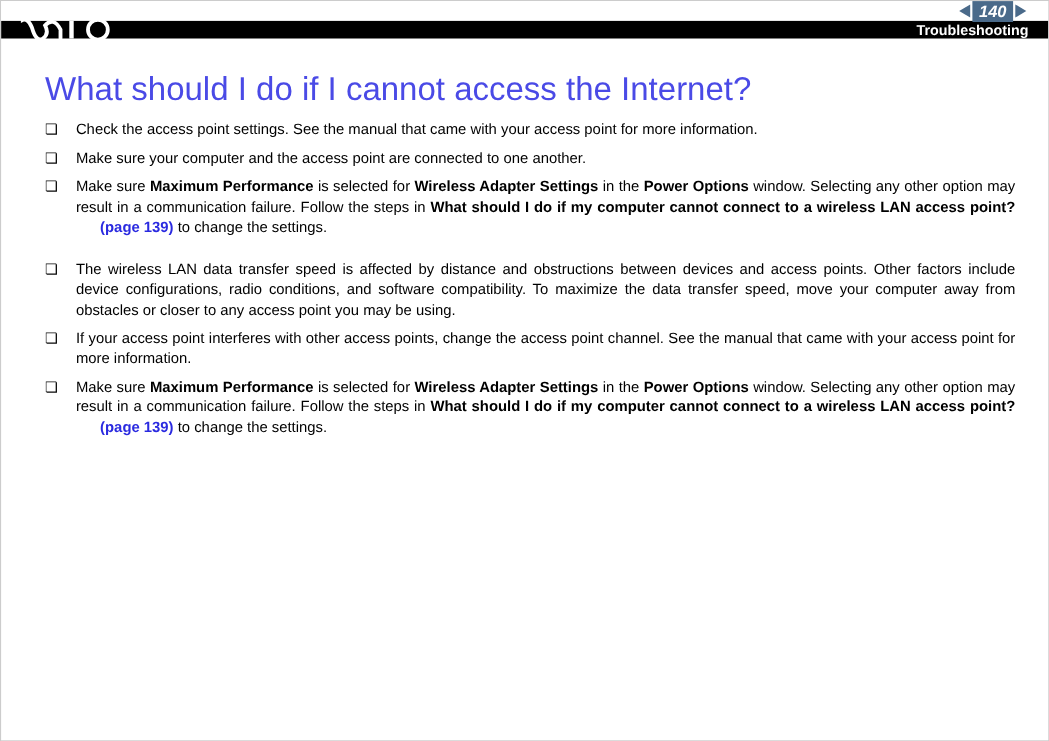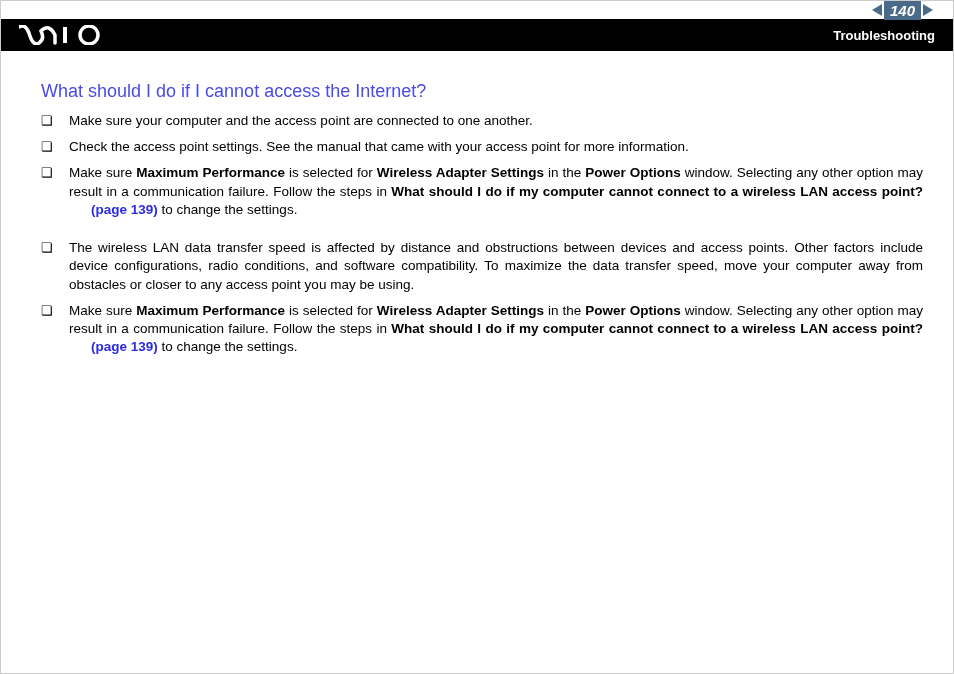--- a/index.html
+++ b/index.html
@@ -45,33 +45,33 @@
     font-size: 15px;
     padding: 1px 6px;
   }
   .header-bar {
     background: #000;
     color: #fff;
     display: flex;
     justify-content: space-between;
     align-items: center;
     padding: 0 18px;
-    height: 32px;
+    height: 16px;
   }
   .vaio-logo svg { display: block; }
   .header-title {
     font-size: 13px;
     font-weight: bold;
   }
   .content {
     padding: 30px 30px 0 40px;
   }
   .heading {
     color: #4a4ae6;
-    font-size: 18px;
+    font-size: 30px;
     font-weight: normal;
     margin-bottom: 10px;
   }
   .heading + ul { margin-bottom: 20px; }
   ul {
     list-style: none;
   }
   li {
     position: relative;
     padding-left: 28px;
@@ -111,23 +111,24 @@
       <circle cx="70" cy="10" r="9" stroke="#fff" stroke-width="3.5" fill="none"></circle>
     </svg>
   </div>
   <div class="header-title">Troubleshooting</div>
 </div>
 
 <div class="content">
 
   <h2 class="heading">What should I do if I cannot access the Internet?</h2>
   <ul>
+    <li>Check the access point settings. See the manual that came with your access point for more information.</li>
     <li>Make sure your computer and the access point are connected to one another.</li>
-    <li>Check the access point settings. See the manual that came with your access point for more information.</li>
     <li><span>Make sure </span><span class="b">Maximum Performance</span><span> is selected for </span><span class="b">Wireless Adapter Settings</span><span> in the </span><span class="b">Power Options</span><span> window. Selecting any other option may result in a communication failure. Follow the steps in </span><span class="b">What should I do if my computer cannot connect to a wireless LAN access point? </span><span class="link">(page 139)</span><span> to change the settings.</span></li>
   </ul>
 
   <ul>
     <li>The wireless LAN data transfer speed is affected by distance and obstructions between devices and access points. Other factors include device configurations, radio conditions, and software compatibility. To maximize the data transfer speed, move your computer away from obstacles or closer to any access point you may be using.</li>
+    <li>If your access point interferes with other access points, change the access point channel. See the manual that came with your access point for more information.</li>
     <li><span>Make sure </span><span class="b">Maximum Performance</span><span> is selected for </span><span class="b">Wireless Adapter Settings</span><span> in the </span><span class="b">Power Options</span><span> window. Selecting any other option may result in a communication failure. Follow the steps in </span><span class="b">What should I do if my computer cannot connect to a wireless LAN access point? </span><span class="link">(page 139)</span><span> to change the settings.</span></li>
   </ul>
 
 </div>
 
 </body></html>

